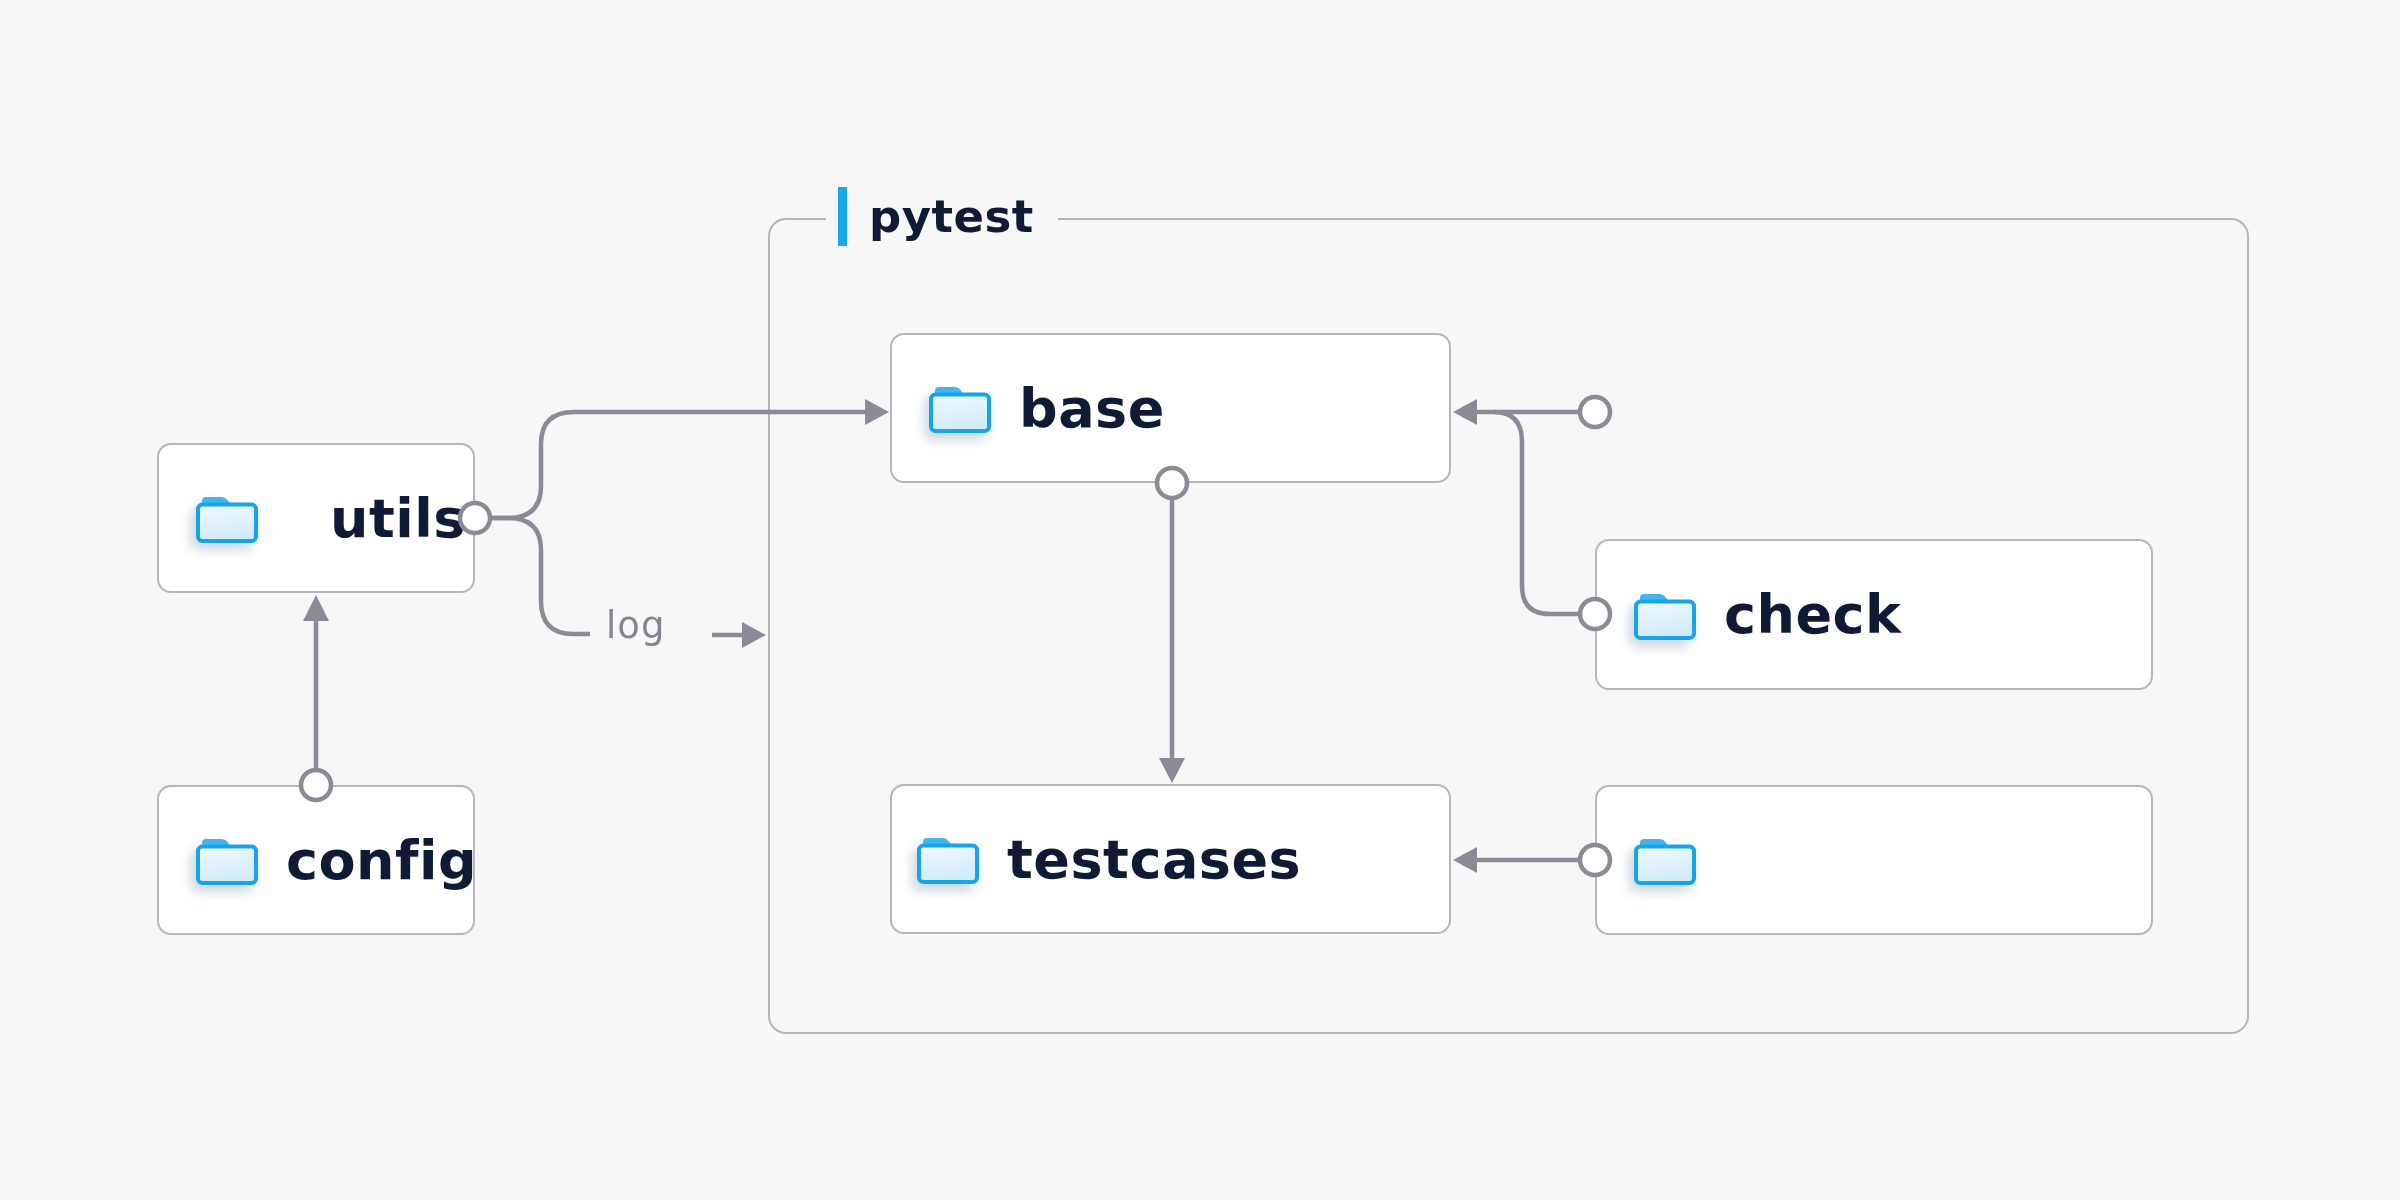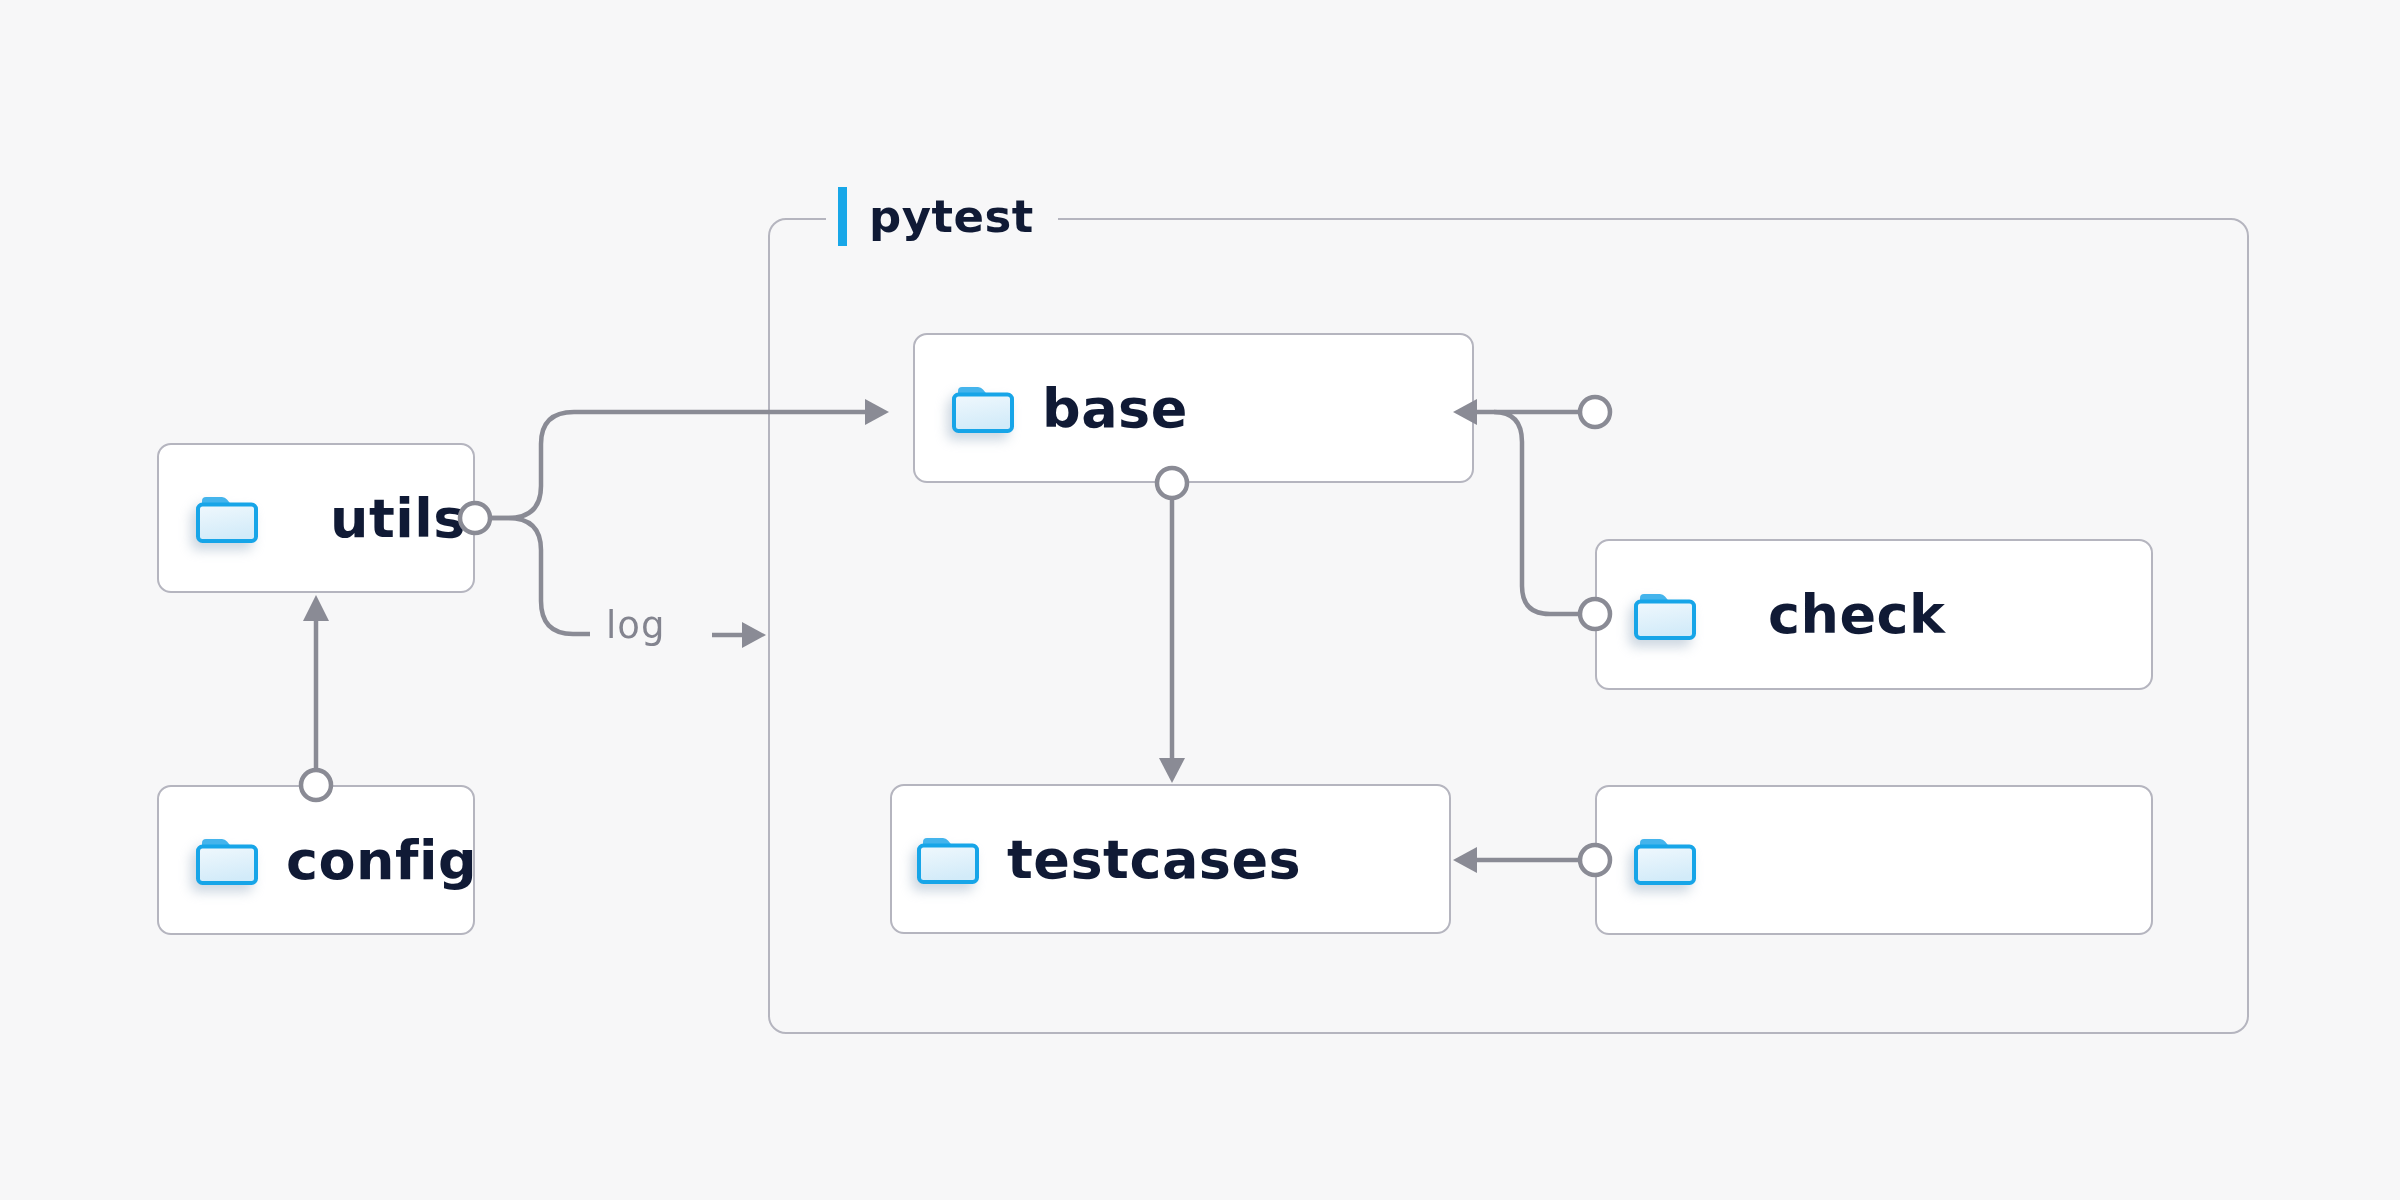--- a/index.html
+++ b/index.html
@@ -42,23 +42,23 @@
   .node .label {
     font-size:54px; font-weight:bold; color:var(--text,#101a35);
     margin-left:27px; letter-spacing:0.5px;
   }
   .folder {
     width:64px; height:54px; flex:0 0 auto;
     filter:drop-shadow(-5px 7px 6px rgba(130,155,180,0.40));
   }
   .node-utils     { left:157px;  top:443px; width:318px; height:150px;gap:44px; }
   .node-config    { left:157px;  top:785px; width:318px; height:150px; }
-  .node-base      { left:890px;  top:333px; width:561px; height:150px;margin-left:23px; }
+  .node-base      { left:890px;  top:333px; width:561px; height:150px; }
   .node-pymilvus  { left:1595px; top:333px; width:558px; height:150px; }
-  .node-check     { left:1595px; top:539px; width:558px; height:151px;gap:44px; }
+  .node-check     { left:1595px; top:539px; width:558px; height:151px; }
   .node-testcases { left:890px;  top:784px; width:561px; height:150px;padding-left:24px; }
   .node-common    { left:1595px; top:785px; width:558px; height:150px; }
 
   
   .connectors {
     position:absolute; left:0; top:0; width:2400px; height:1200px;
     z-index:5; pointer-events:none;
   }
   .edge { stroke:var(--line,#8a8b95); stroke-width:4.5; fill:none; }
   .dot  { fill:var(--surface,#ffffff); stroke:var(--line,#8a8b95); stroke-width:4.5; }

